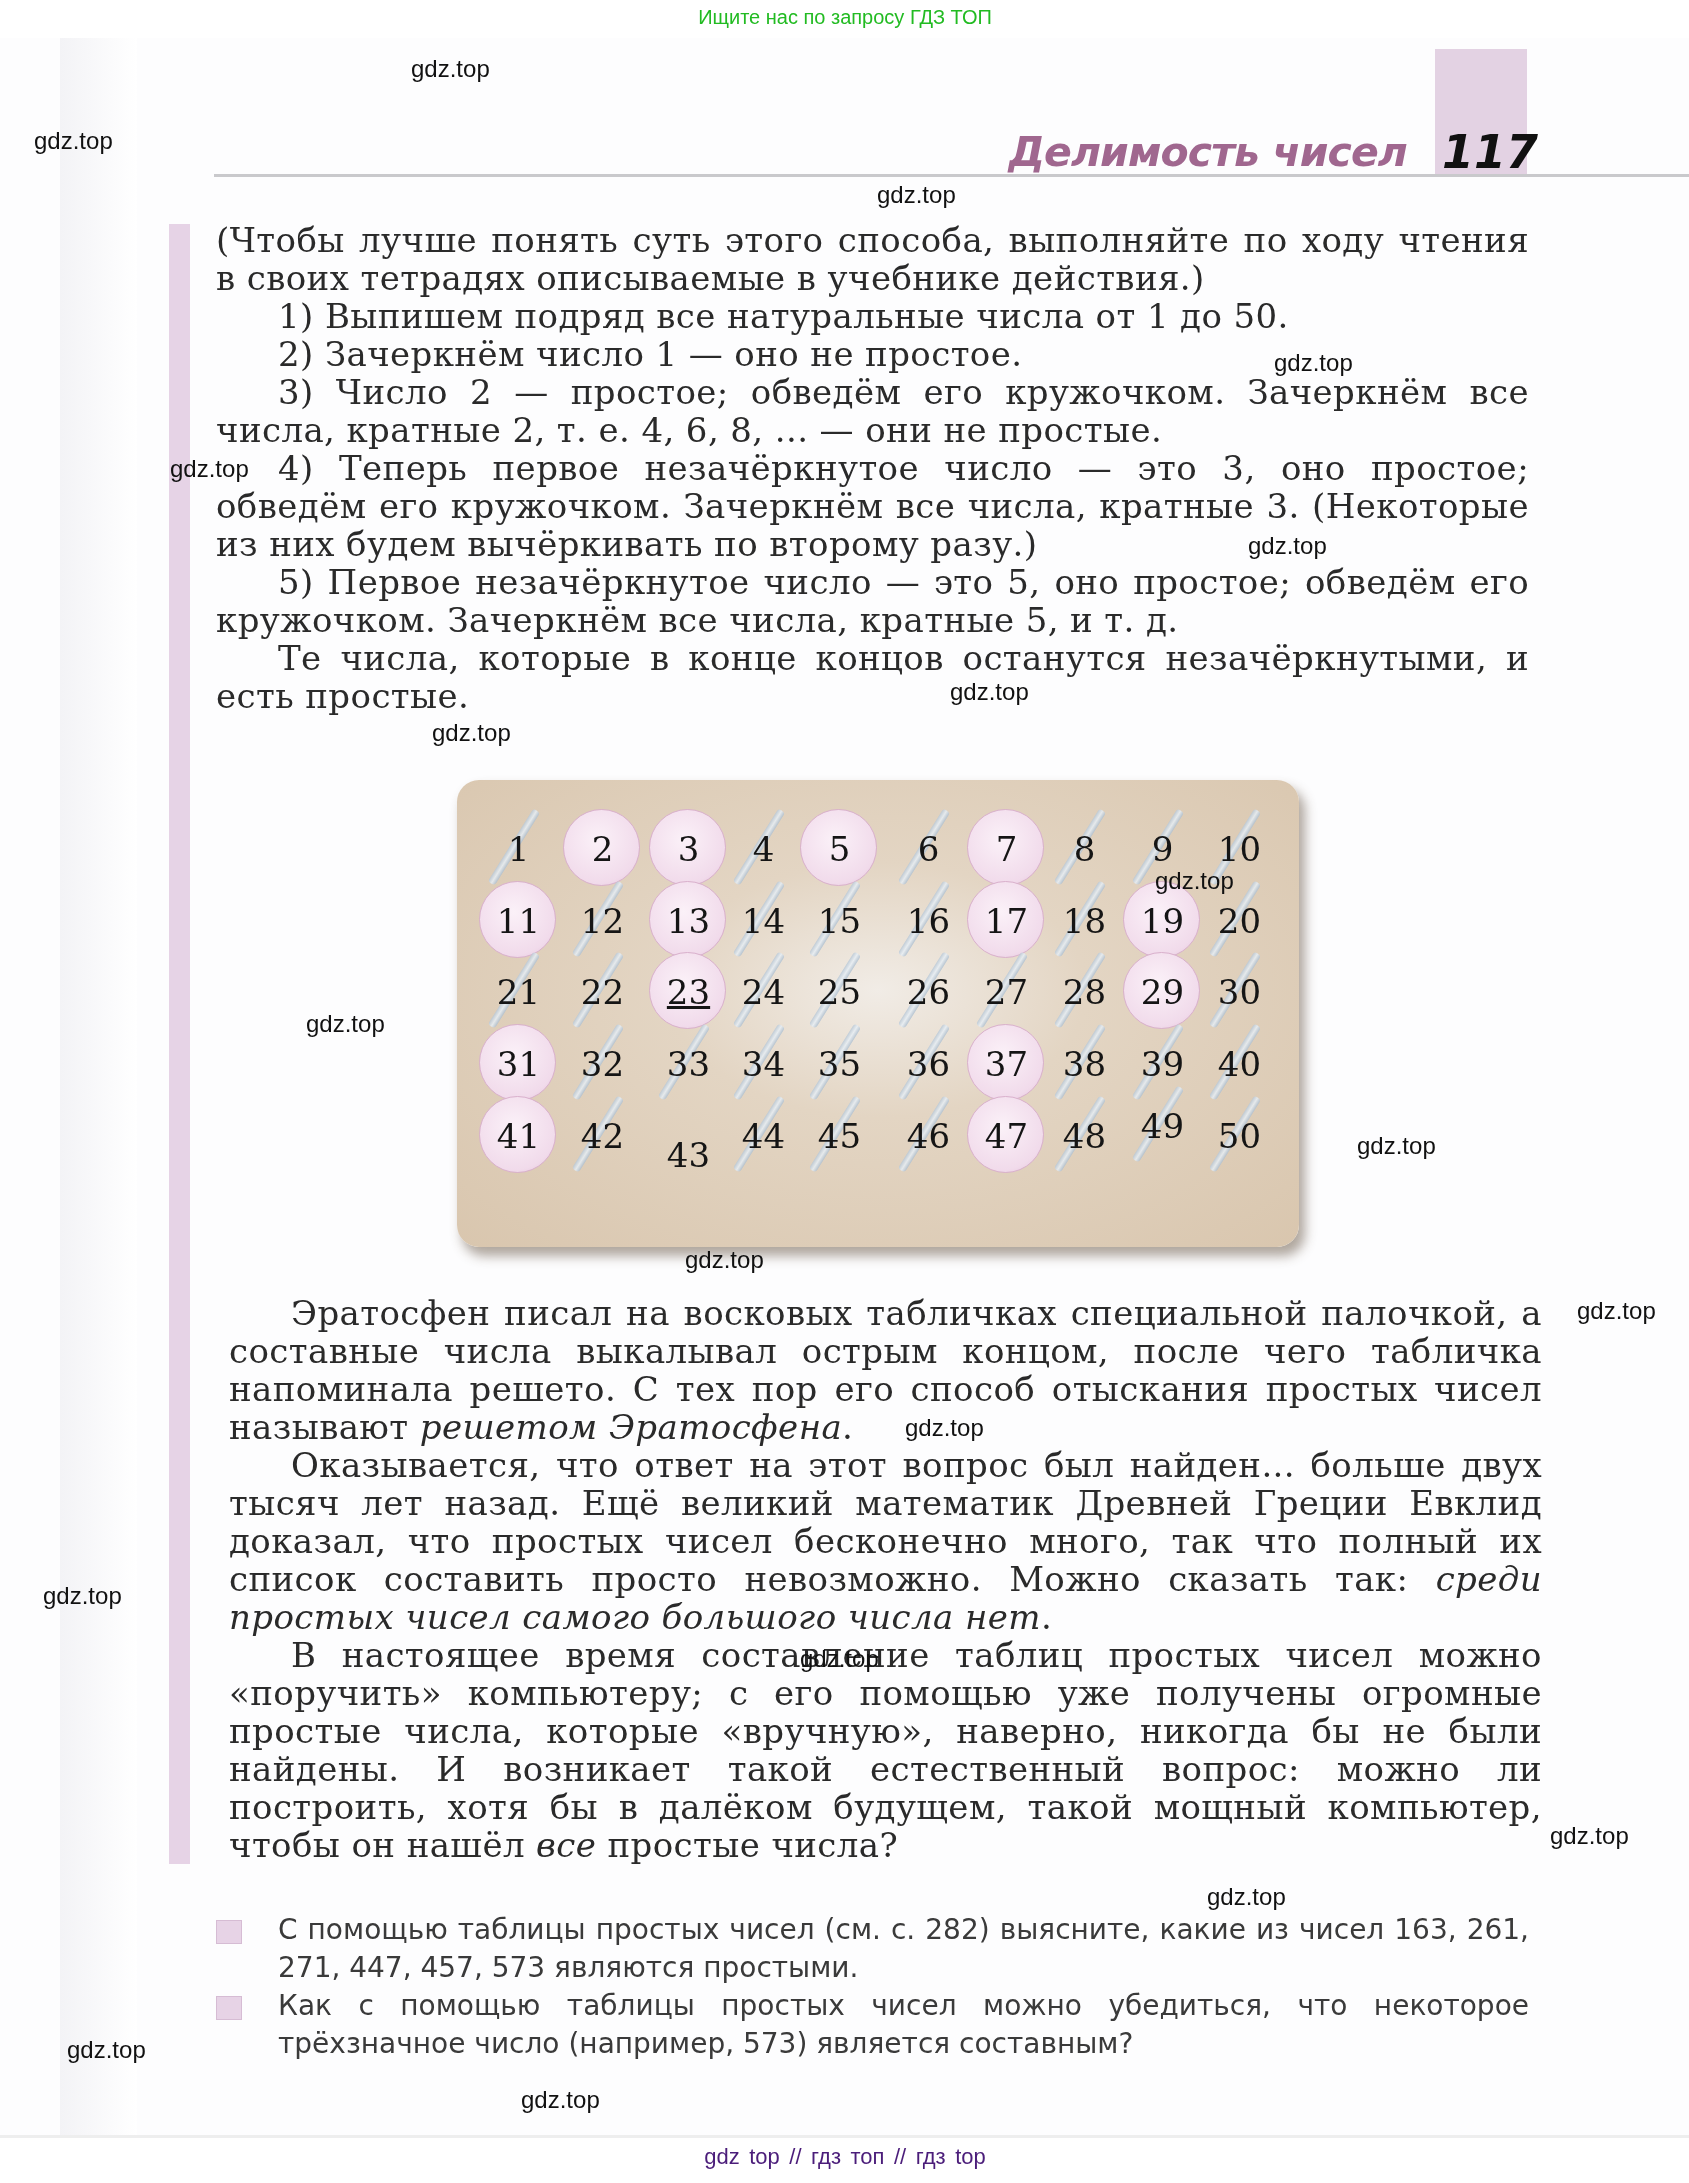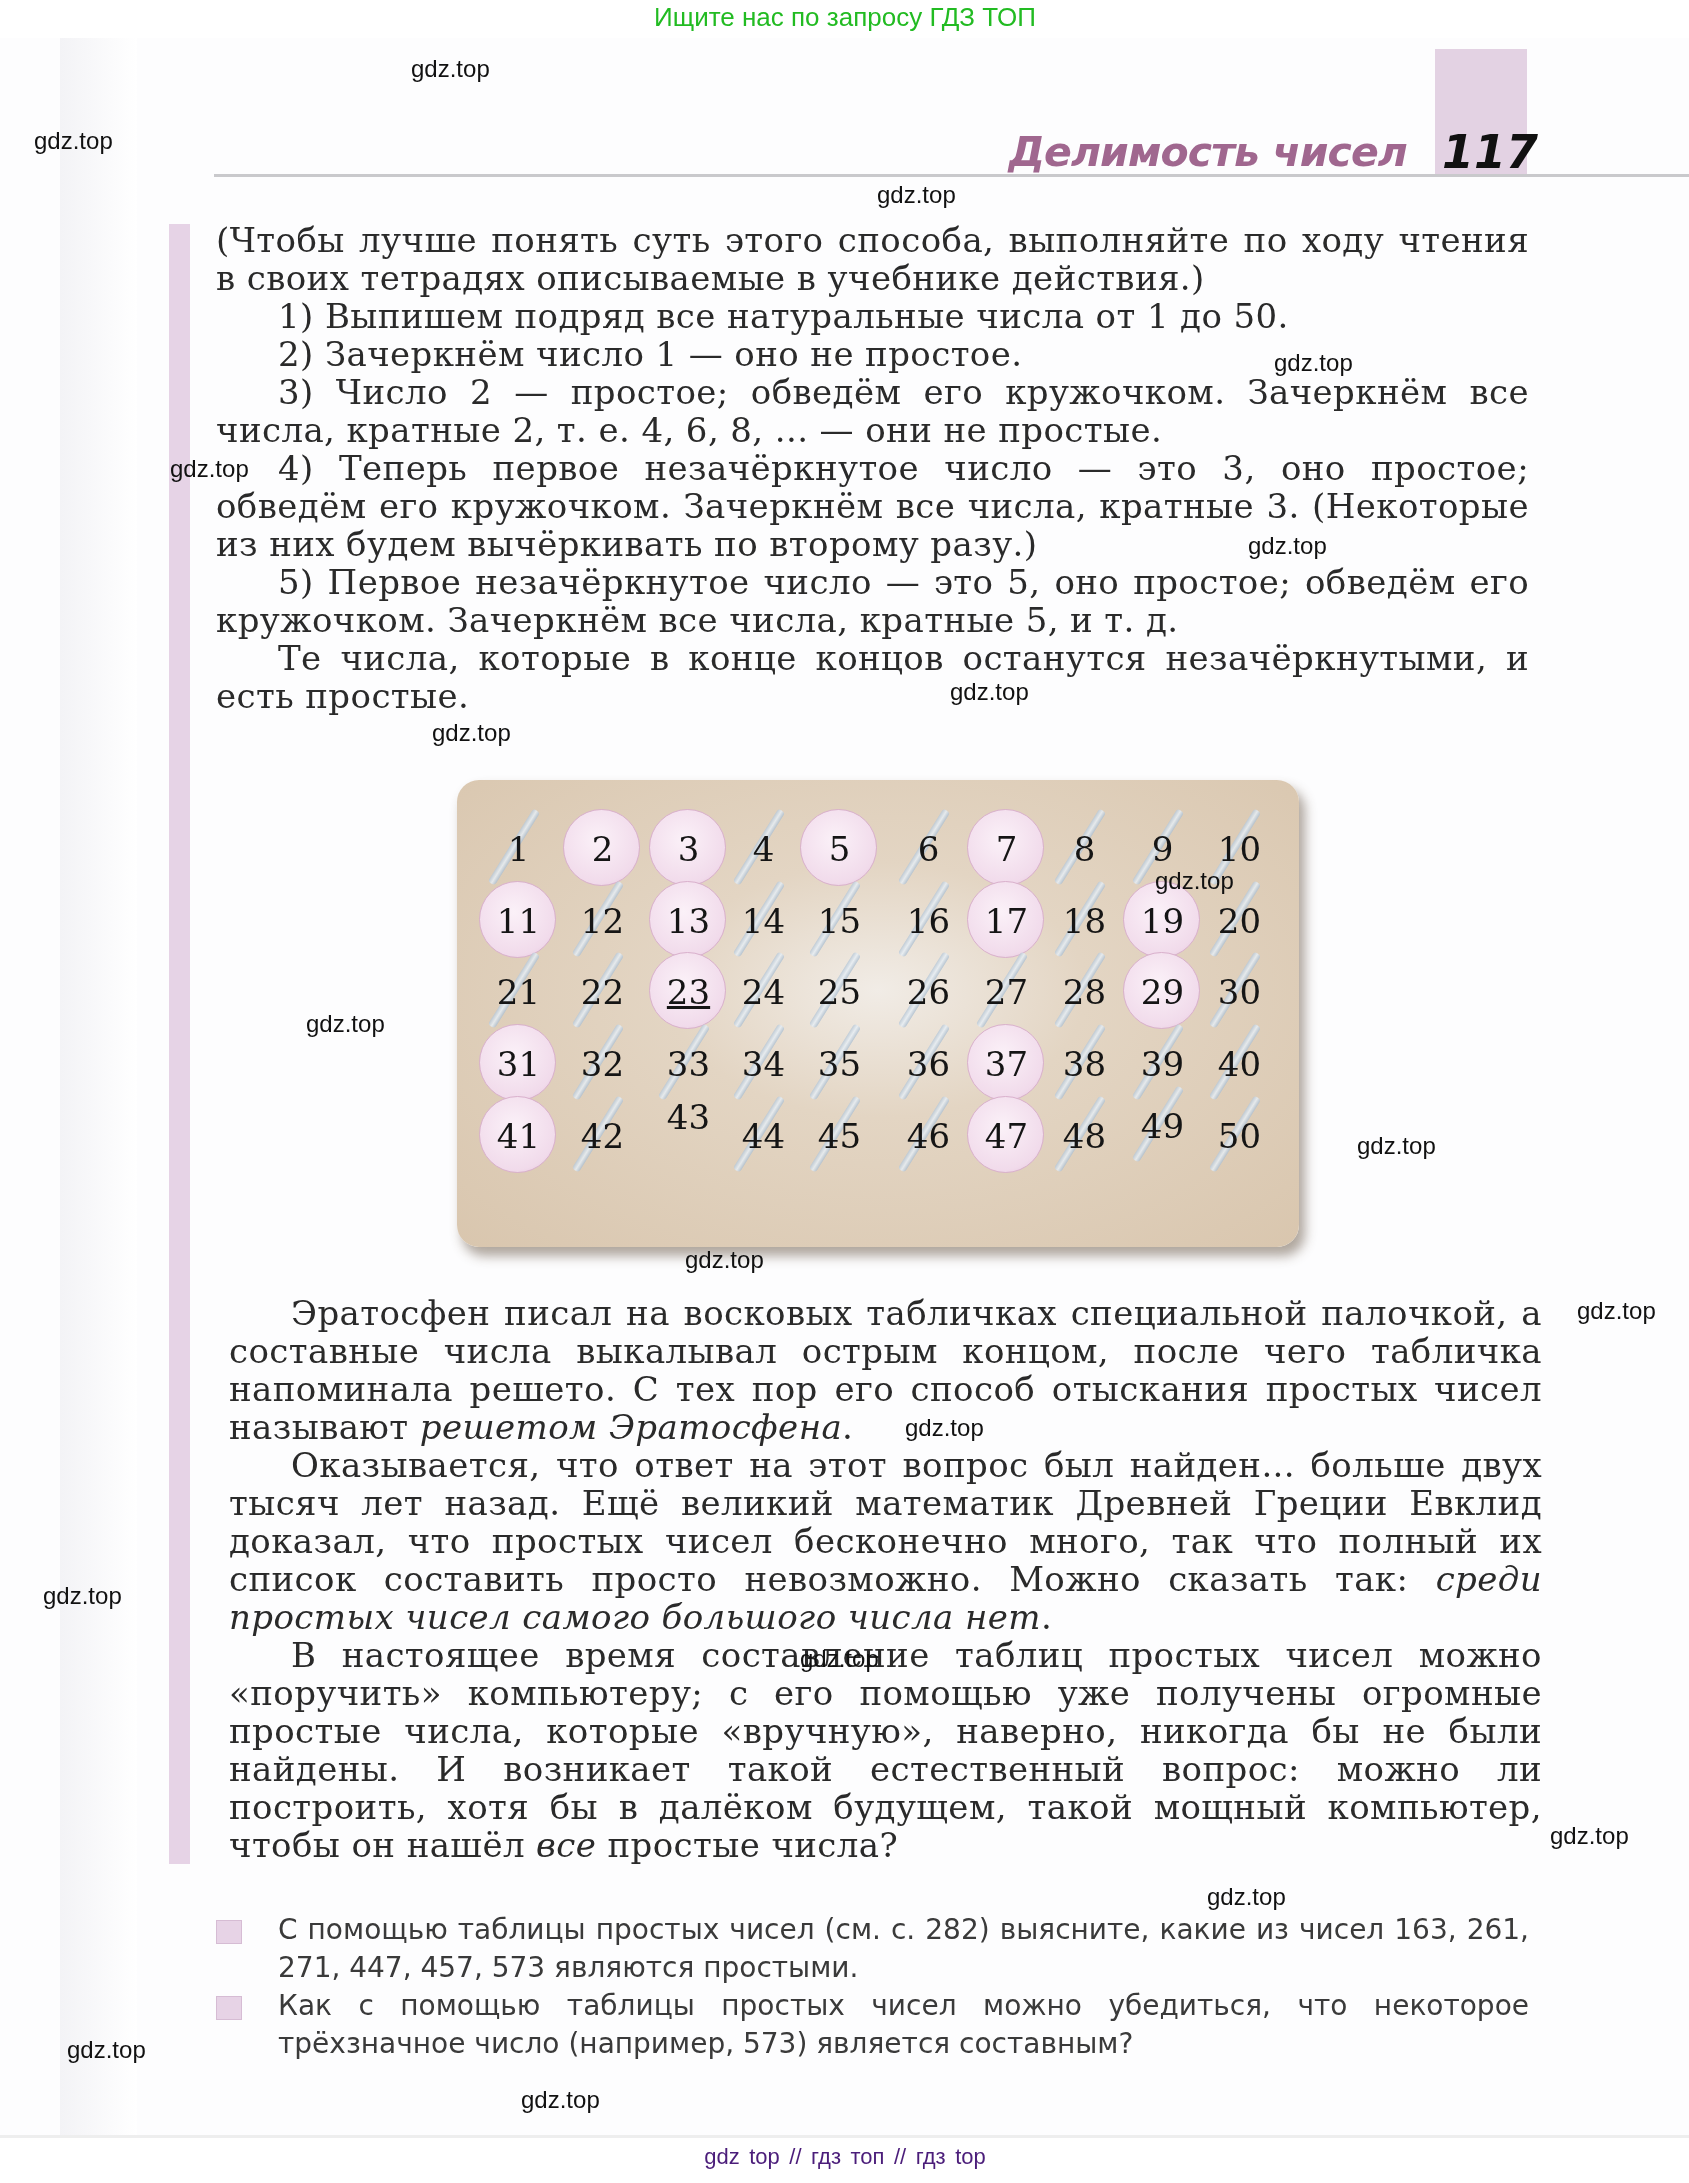--- a/index.html
+++ b/index.html
@@ -5,21 +5,21 @@
   html, body { margin:0; padding:0; }
   body {
     width:1690px; height:2184px; position:relative; overflow:hidden;
     background:#ffffff;
     font-family:"DejaVu Serif", serif;
     color:#222;
   }
   .top-banner {
     position:absolute; left:0; top:0; width:1690px; height:34px;
     text-align:center; font-family:"Liberation Sans", sans-serif;
-    font-size:26px; line-height:34px; color:#22bb22;
+    font-size:20px; line-height:34px; color:#22bb22;
   }
   .page {
     position:absolute; left:0; top:38px; width:1690px; height:2097px;
     background:#fdfdfe;
   }
   .page-gutter {
     position:absolute; left:60px; top:38px; width:77px; height:2097px;
     background:linear-gradient(to right, #f3f3f6, #ffffff);
   }
   .header-line {
@@ -287,21 +287,21 @@
       <span class="num">40</span>
     </div>
     <div class="cell prime" style="left: 61px; top: 355px;">
       <span class="circle"></span>
       <span class="num">41</span>
     </div>
     <div class="cell" style="left: 145px; top: 355px;">
       <span class="slash"></span>
       <span class="num">42</span>
     </div>
-    <div class="cell" style="left: 231px; top: 336px;">
+    <div class="cell" style="left: 231px; top: 355px; align-items: flex-end;">
       <span class="num">43</span>
     </div>
     <div class="cell" style="left: 306px; top: 355px;">
       <span class="slash"></span>
       <span class="num">44</span>
     </div>
     <div class="cell" style="left: 382px; top: 355px;">
       <span class="slash"></span>
       <span class="num">45</span>
     </div>

